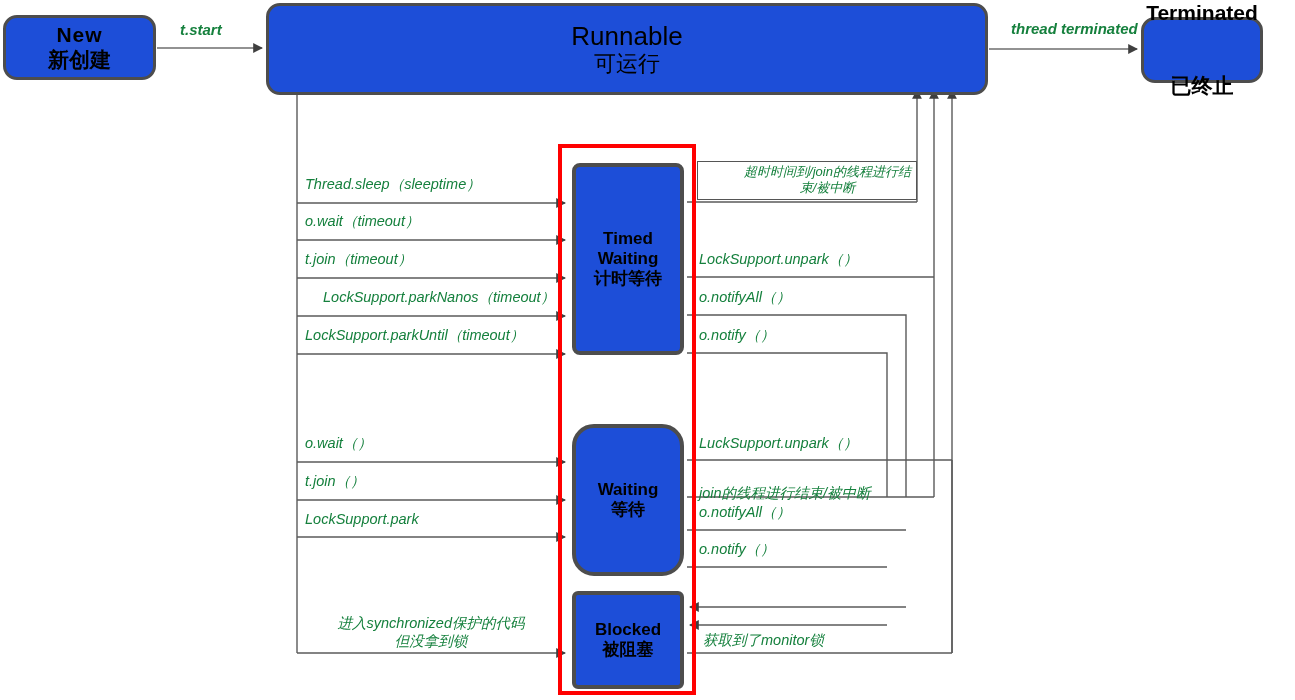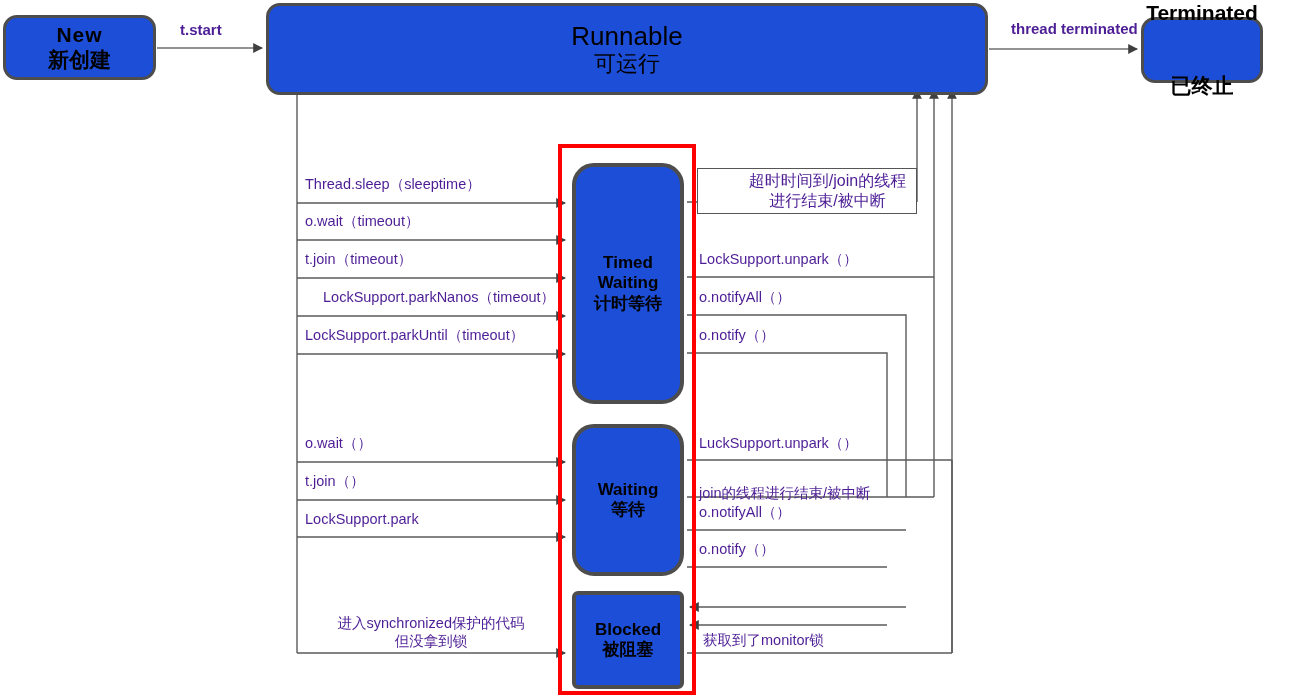--- a/index.html
+++ b/index.html
@@ -19,36 +19,37 @@
   .state-zh{font-weight:bold;}
   #box-new{left:3px;top:15px;width:153px;height:65px;}
   #box-new .state-en{font-size:21px;letter-spacing:1px;}
   #box-new .state-zh{font-size:21px;}
   #box-runnable{left:266px;top:3px;width:722px;height:92px;}
   #box-runnable .state-en{font-size:26px;font-weight:normal;}
   #box-runnable .state-zh{font-size:22px;font-weight:normal;}
   #box-terminated{left:1141px;top:17px;width:122px;height:66px;gap:48px;}
   #box-terminated .state-en{font-size:21px;letter-spacing:0px;}
   #box-terminated .state-zh{font-size:21px;}
-  #box-timed{left:572px;top:163px;width:112px;height:241px;border-width:4px;border-radius:22px;}
+  #box-timed{left:572px;top:163px;width:112px;height:192px;border-width:4px;border-radius:8px;}
   #box-timed .state-en{font-size:17px;}
   #box-timed .state-zh{font-size:17px;}
   #box-waiting{left:572px;top:424px;width:112px;height:152px;border-width:4px;border-radius:22px;}
   #box-waiting .state-en{font-size:17px;}
   #box-waiting .state-zh{font-size:17px;}
   #box-blocked{left:572px;top:591px;width:112px;height:98px;border-width:4px;border-radius:6px;}
   #box-blocked .state-en{font-size:17px;}
   #box-blocked .state-zh{font-size:17px;}
   #red-frame{
     position:absolute;left:558px;top:144px;width:138px;height:551px;
     border:4px solid #ff0000;box-sizing:border-box;background:transparent;
   }
   .edge-label{
-    position:absolute;font-size:14.5px;color:#4c1d95;white-space:nowrap;
+    position:absolute;font-size:14.5px;color:#15803d;white-space:nowrap;
     line-height:1.25;
+    font-style:italic;
   }
   .edge-label.boxed{
     border:1px solid #555;background:#fff;padding:2px 3px;
     white-space:normal;text-align:center;box-sizing:border-box;
   }
   .edge-label.bold{font-weight:bold;font-size:15px;}
   .edge-label.ctr{text-align:center;}
 </style>
 </head>
 <body>
@@ -146,21 +147,21 @@
 <div class="edge-label" style="left:323px;top:288px;">LockSupport.parkNanos（timeout）</div>
 <div class="edge-label" style="left:305px;top:326px;">LockSupport.parkUntil（timeout）</div>
 
 <div class="edge-label" style="left:305px;top:434px;">o.wait（）</div>
 <div class="edge-label" style="left:305px;top:472px;">t.join（）</div>
 <div class="edge-label" style="left:305px;top:510px;">LockSupport.park</div>
 
 <div class="edge-label ctr" style="left:297px;top:614px;width:268px;">进入synchronized保护的代码</div>
 <div class="edge-label ctr" style="left:297px;top:632px;width:268px;">但没拿到锁</div>
 
-<div class="edge-label boxed" style="left:697px;top:168px;width:220px;font-size:16px;padding-left:44px;">超时时间到/join的线程进行结束/被中断</div>
+<div class="edge-label boxed" style="left:697px;top:161px;width:220px;font-size:13px;padding-left:44px;">超时时间到/join的线程进行结束/被中断</div>
 <div class="edge-label" style="left:699px;top:250px;">LockSupport.unpark（）</div>
 <div class="edge-label" style="left:699px;top:288px;">o.notifyAll（）</div>
 <div class="edge-label" style="left:699px;top:326px;">o.notify（）</div>
 
 <div class="edge-label" style="left:699px;top:434px;">LuckSupport.unpark（）</div>
 <div class="edge-label" style="left:699px;top:484px;">join的线程进行结束/被中断</div>
 <div class="edge-label" style="left:699px;top:503px;">o.notifyAll（）</div>
 <div class="edge-label" style="left:699px;top:540px;">o.notify（）</div>
 
 <div class="edge-label" style="left:703px;top:631px;">获取到了monitor锁</div>

